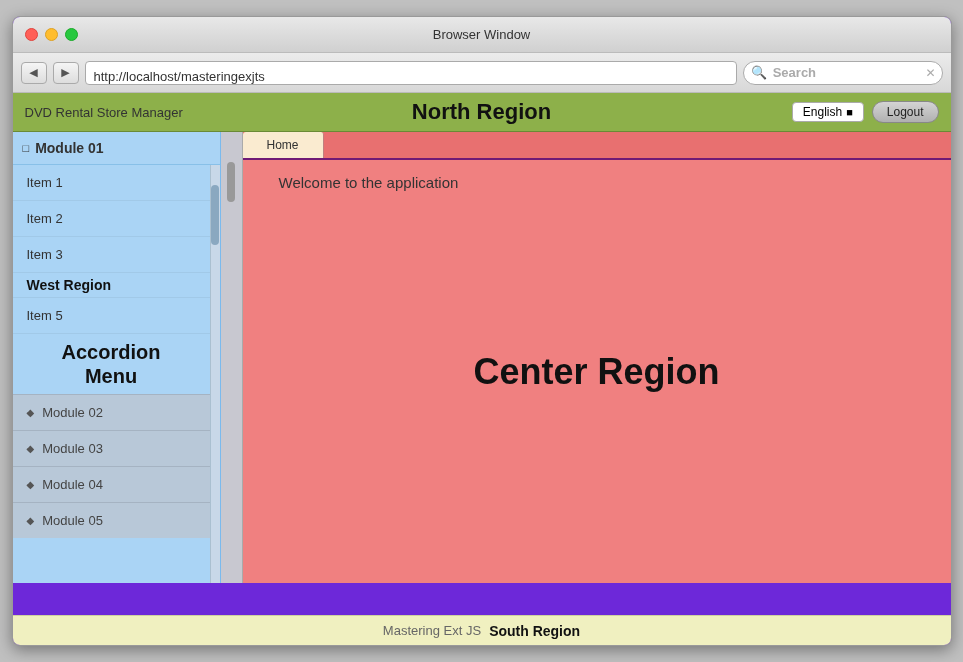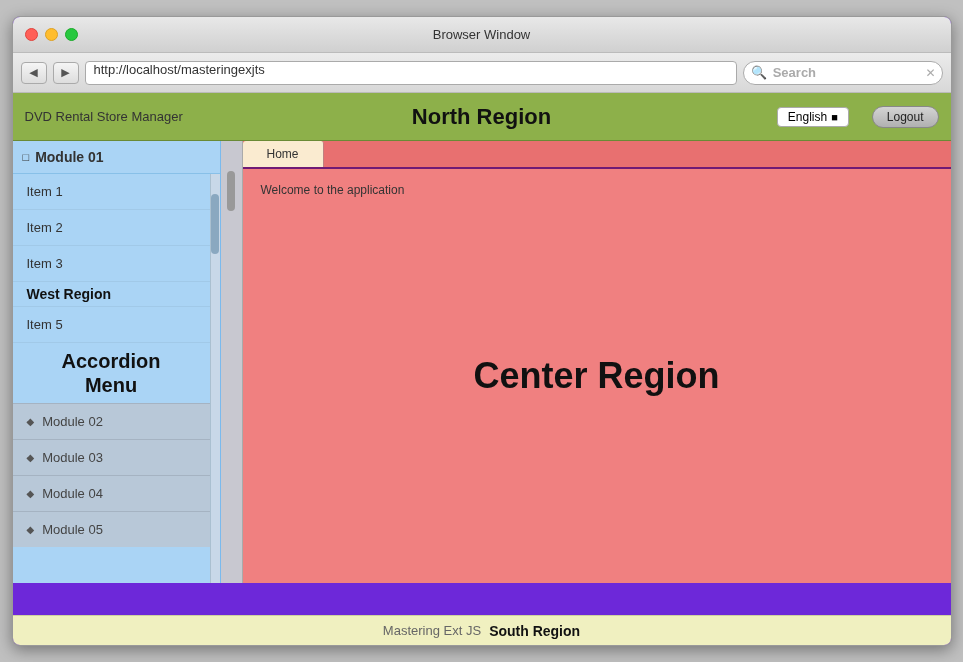--- a/index.html
+++ b/index.html
@@ -74,21 +74,21 @@
     .url-bar {
       flex: 1;
       height: 24px;
       background: white;
       border: 1px solid #aaa;
       border-radius: 4px;
       padding: 0 8px;
       font-size: 13px;
       color: #333;
       display: flex;
-      align-items: flex-start;
+      align-items: flex-end;
     }
     .search-bar {
       width: 200px;
       height: 24px;
       background: white;
       border: 1px solid #aaa;
       border-radius: 12px;
       padding: 0 8px;
       font-size: 13px;
       color: #aaa;
@@ -108,21 +108,21 @@
     .app-area {
       flex: 1;
       display: flex;
       flex-direction: column;
       overflow: hidden;
     }
 
     
     .north-region {
       background: #8db04a;
-      height: 48px;
+      height: 39px;
       display: flex;
       align-items: center;
       justify-content: space-between;
       padding: 0 12px;
       border-bottom: 1px solid #6a8a35;
     }
     .north-app-title {
       font-size: 13px;
       color: #333;
       font-weight: normal;
@@ -130,21 +130,21 @@
     .north-center-label {
       font-size: 22px;
       font-weight: bold;
       color: #111;
       position: absolute;
       left: 50%;
       transform: translateX(-50%);
     }
     .north-controls {
       display: flex;
-      gap: 23px;
+      gap: 8px;
       align-items: center;
     }
     .lang-btn {
       background: white;
       border: 1px solid #aaa;
       border-radius: 4px;
       padding: 2px 10px;
       font-size: 12px;
       cursor: pointer;
       display: flex;
@@ -286,22 +286,22 @@
     .center-body {
       flex: 1;
       display: flex;
       align-items: center;
       justify-content: center;
       position: relative;
     }
     .center-welcome {
       position: absolute;
       top: 14px;
-      left: 18px;
-      font-size: 12px;
+      left: 36px;
+      font-size: 15px;
       color: #333;
     }
     .center-region-label {
       font-size: 36px;
       font-weight: bold;
       color: #111;
     }
 
     
     .south-region {

